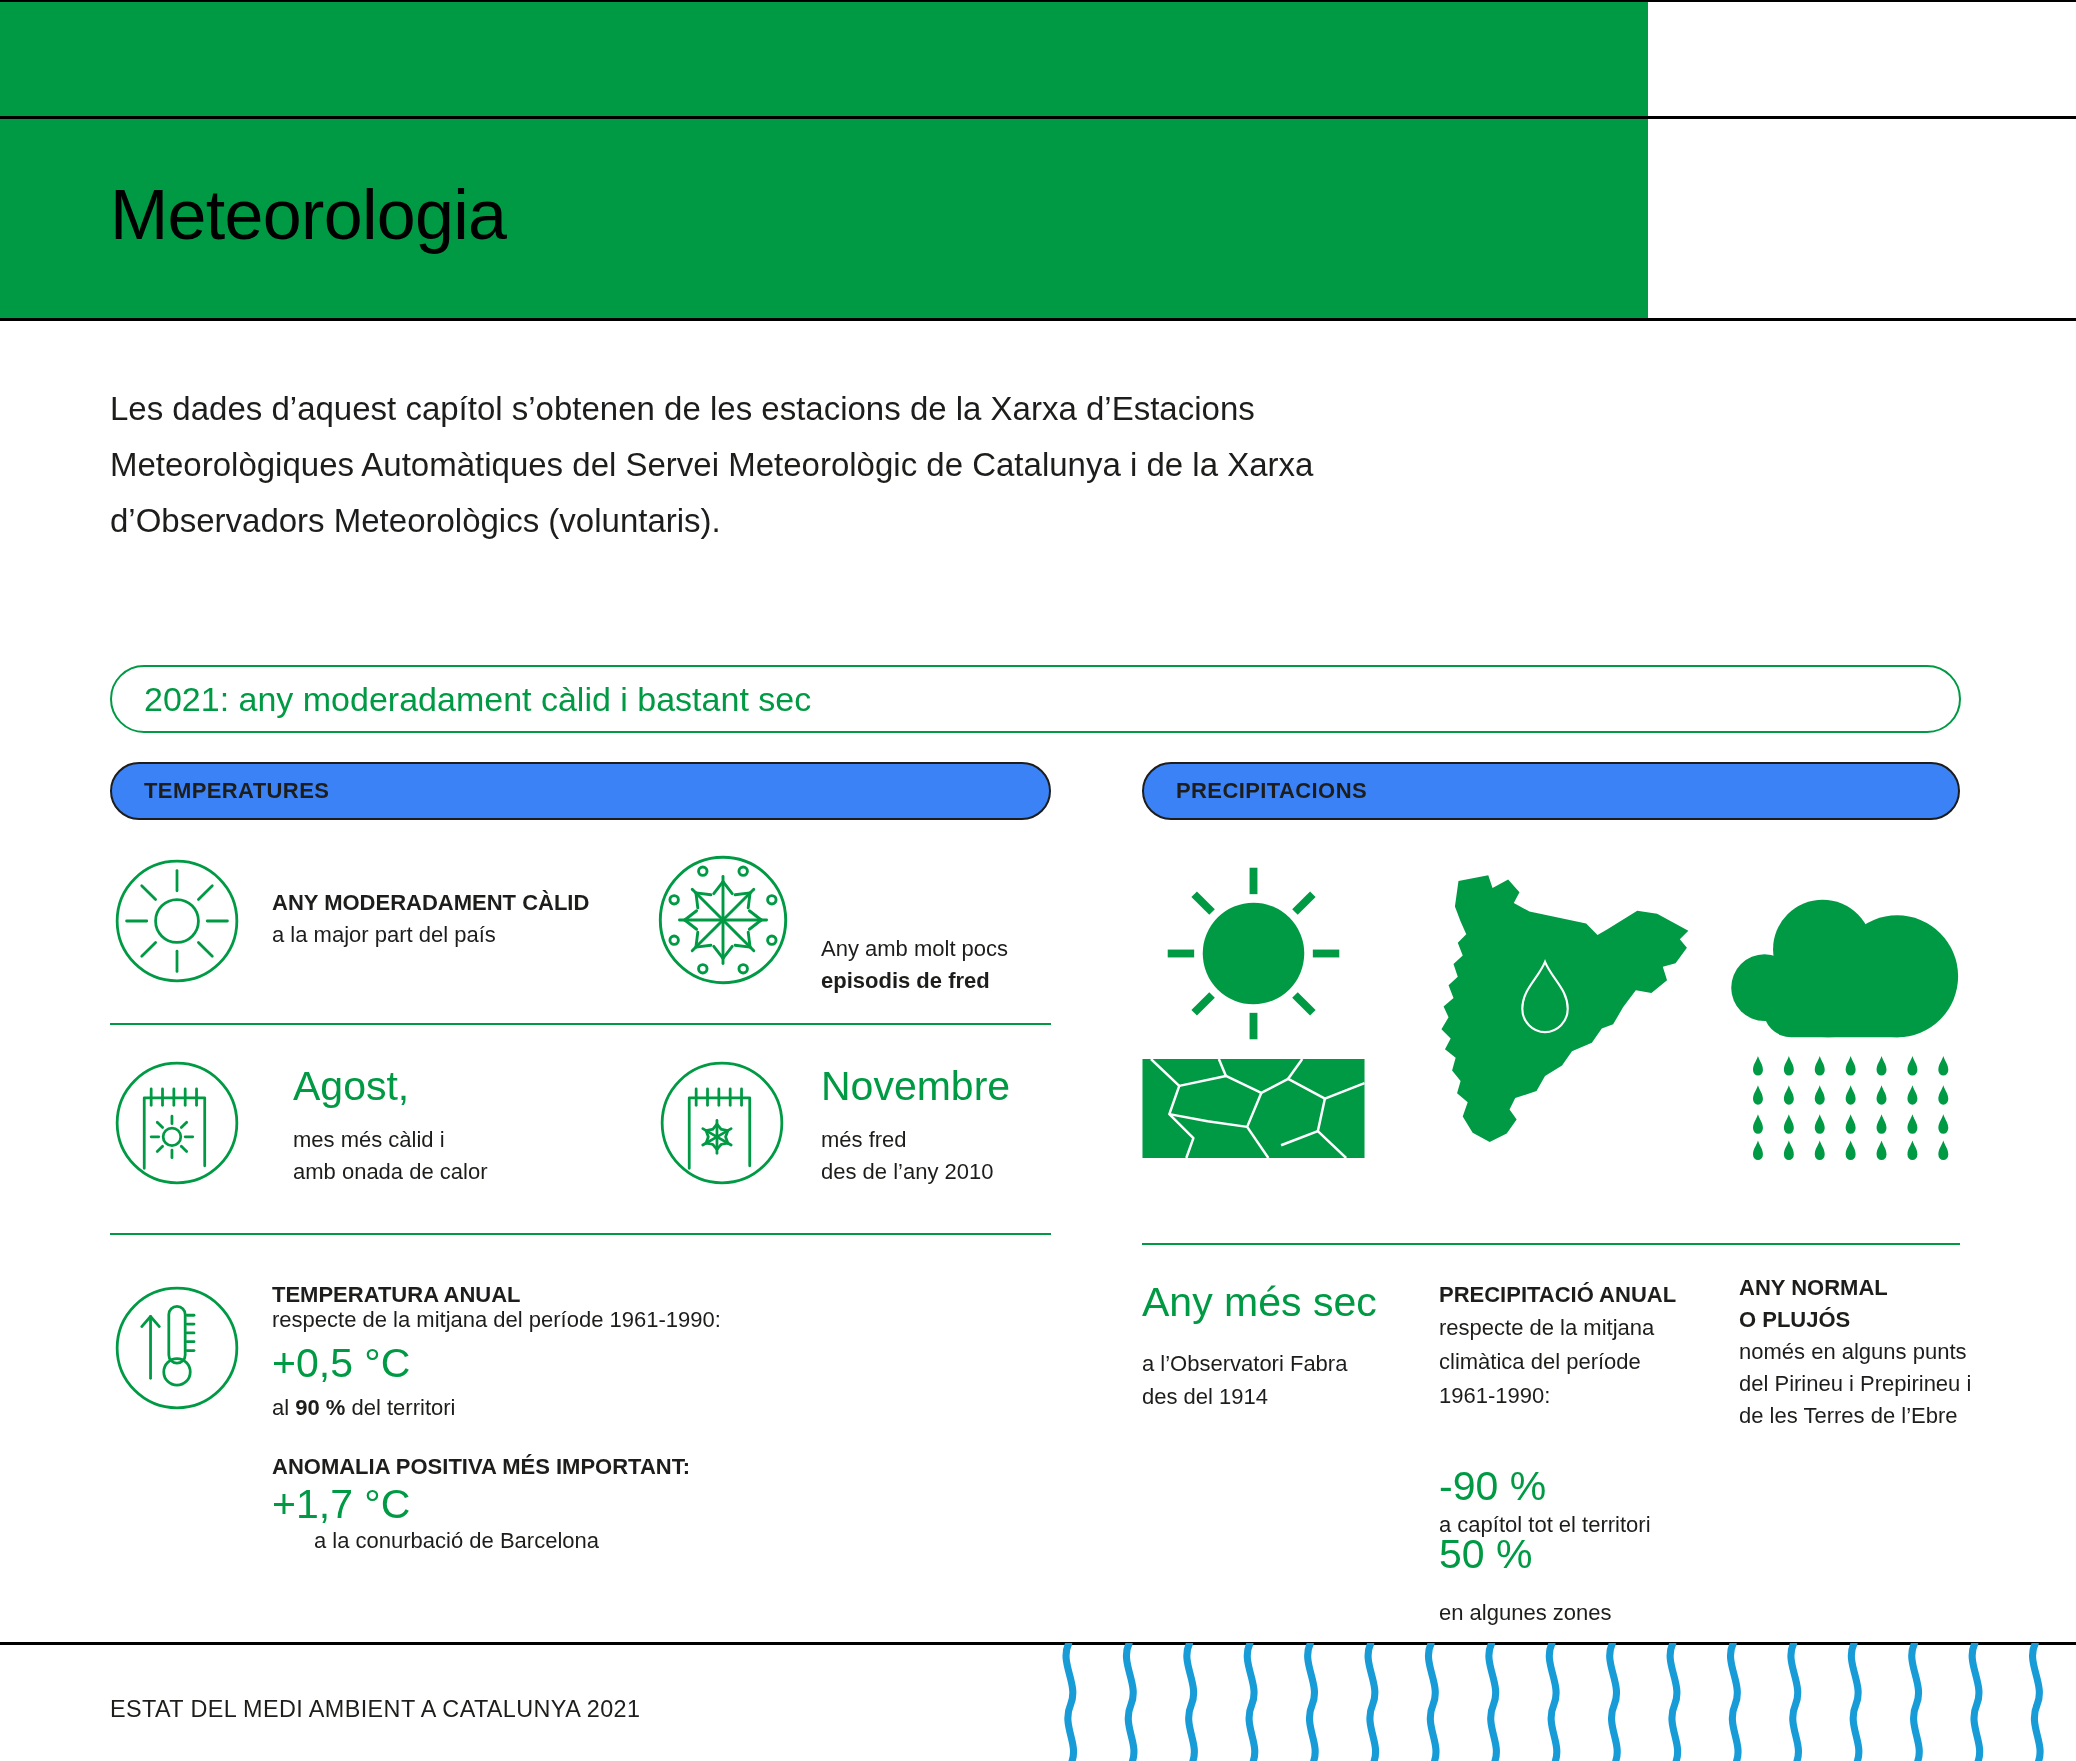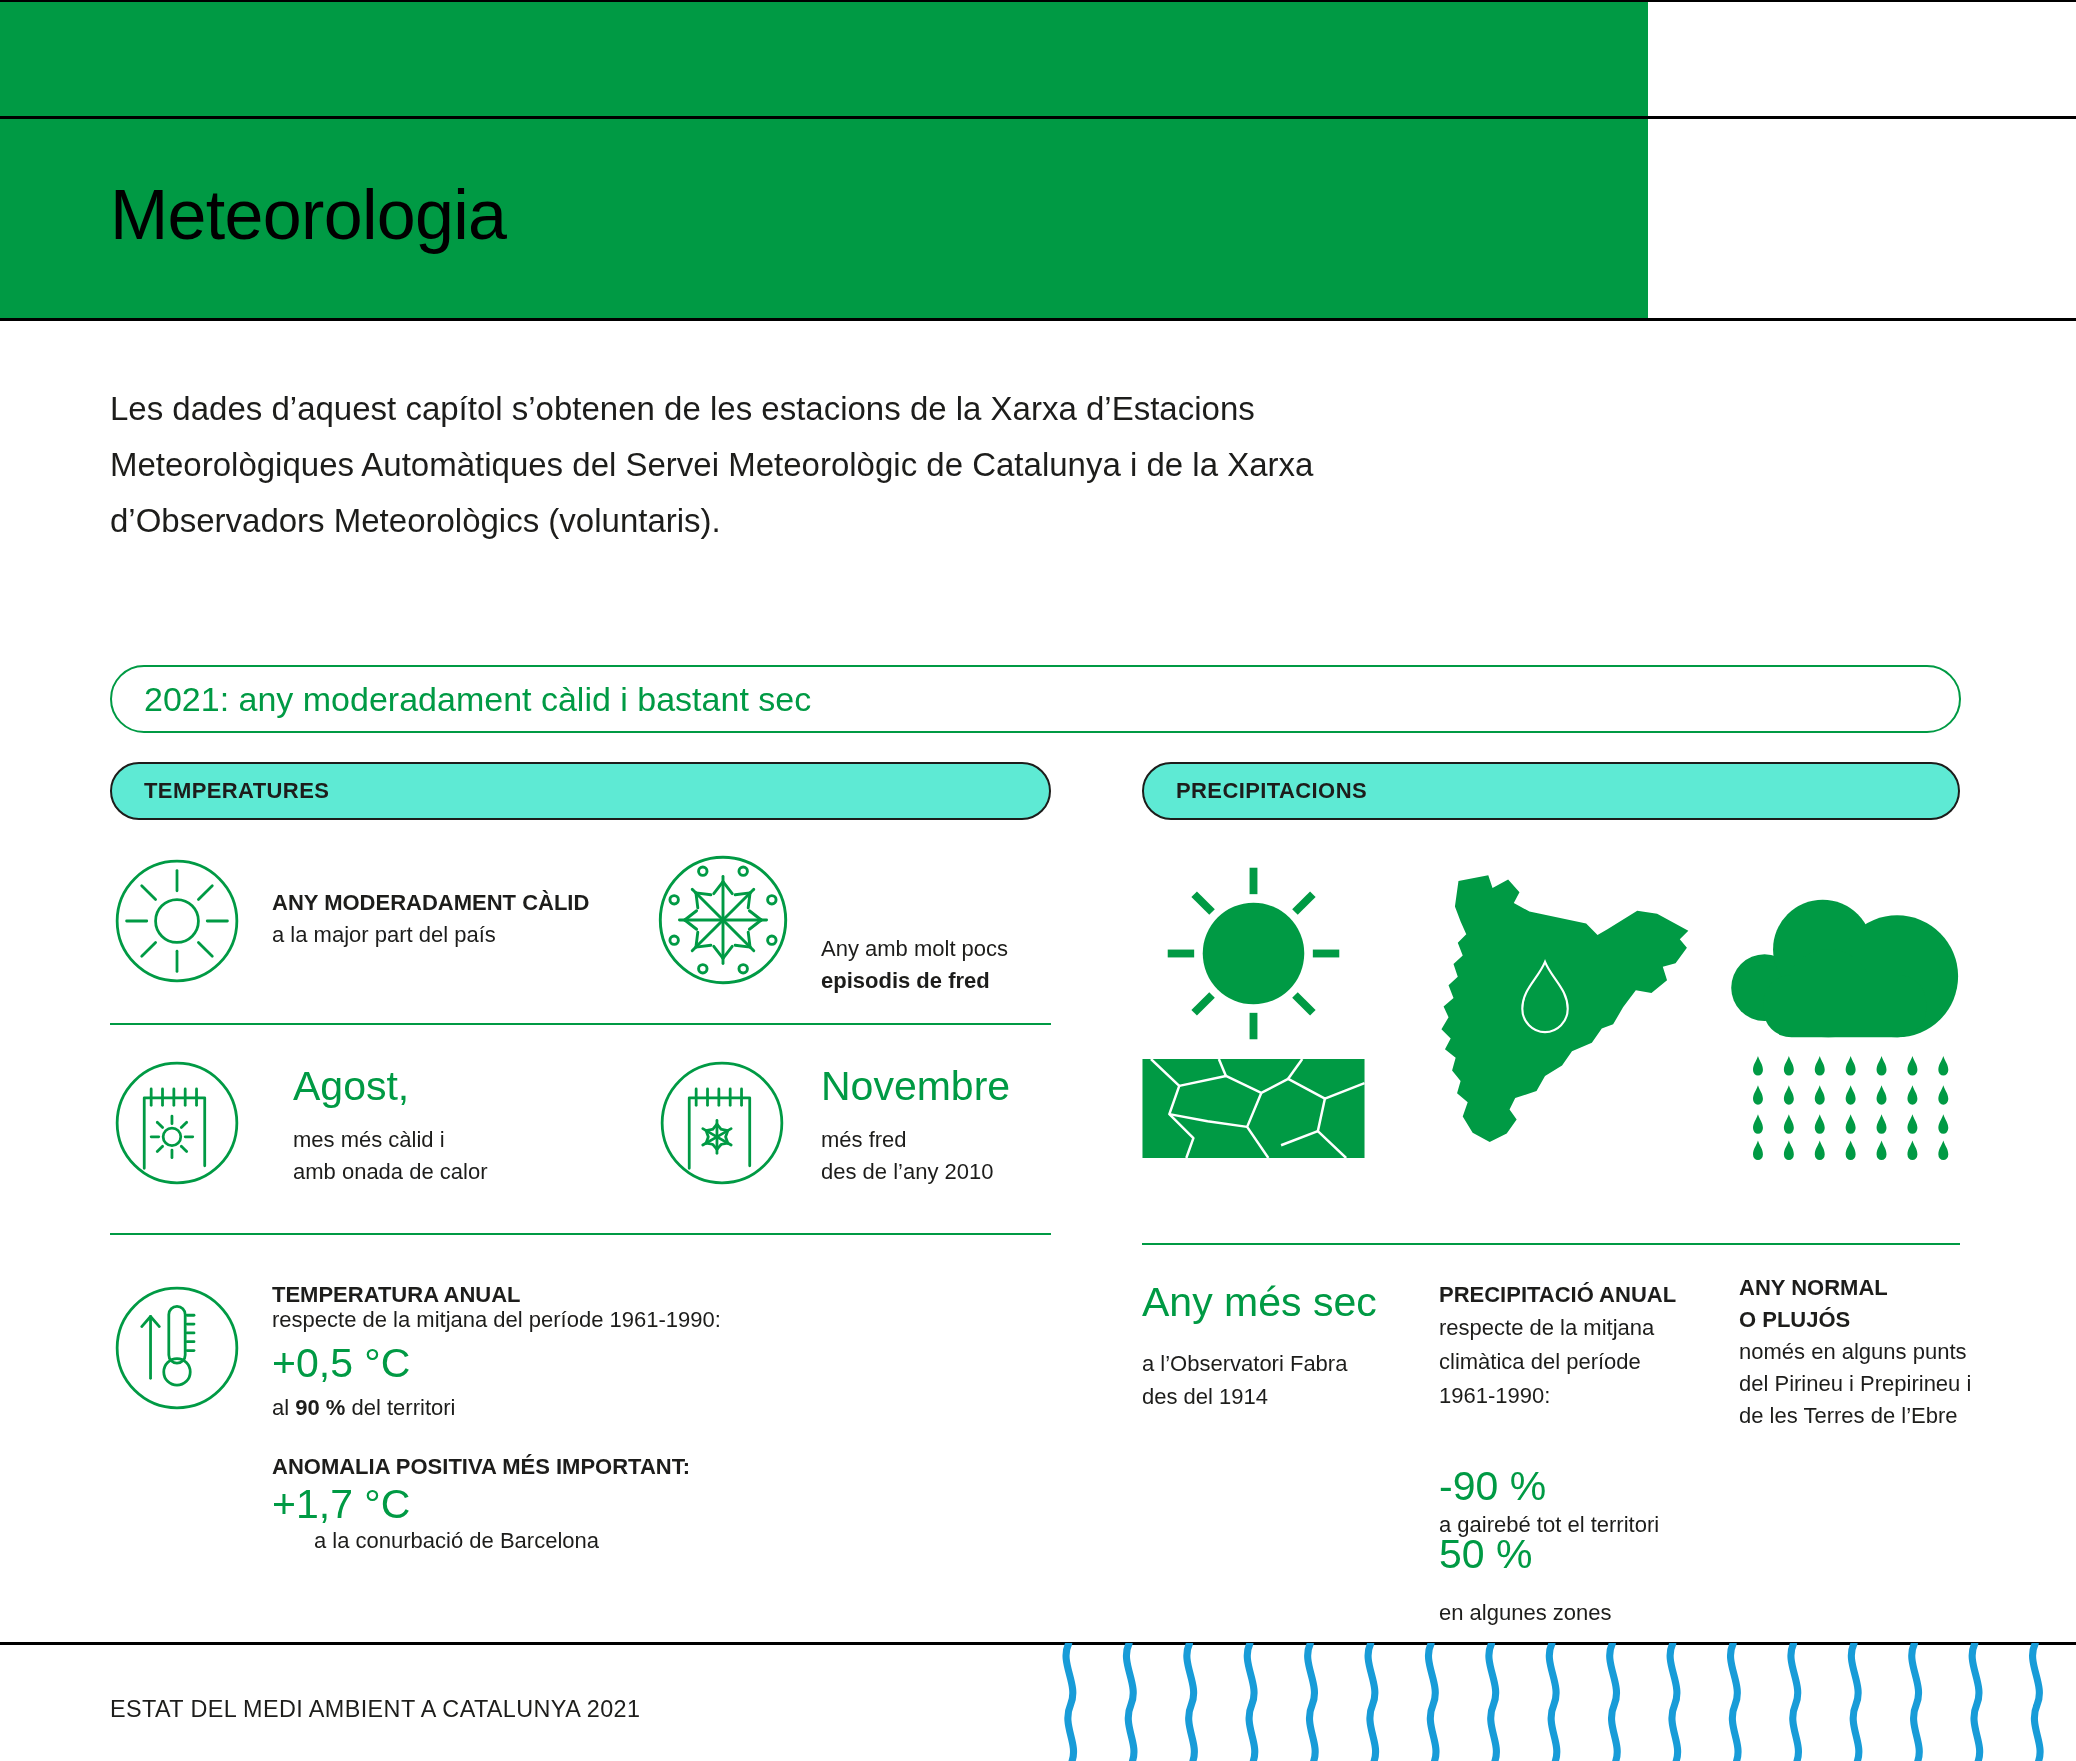--- a/index.html
+++ b/index.html
@@ -14,21 +14,21 @@
   .title{left:110px;top:162px;font-size:70px;line-height:107px;color:#000;letter-spacing:-0.7px;}
   
   .intro{left:110px;top:381px;width:1492px;font-size:33px;line-height:56px;color:#1d1d1b;}
   
   .hl-box{left:110px;top:665px;width:1851px;height:68px;border:2.1px solid #009a44;border-radius:34px;
           box-sizing:border-box;display:flex;align-items:center;padding-left:32px;
           color:#009a44;font-size:34px;}
   
   .pill{height:58px;border:2.1px solid #1d1d1b;border-radius:29px;box-sizing:border-box;
         display:flex;align-items:center;padding-left:32px;font-size:22px;font-weight:bold;
-        letter-spacing:0.4px;background:#5eead4;}
+        letter-spacing:0.4px;background:#3b82f6;}
   .pill-temp{left:110px;top:762px;width:941px;}
   .pill-prec{left:1142px;top:762px;width:818px;}
   
   .b{font-weight:bold;}
   .t31{font-size:22px;line-height:32px;}
   .big{font-size:41px;color:#009a44;line-height:44px;}
   .sep{height:2.1px;background:#009a44;}
   .sep1{left:110px;top:1023px;width:941px;}
   .sep2{left:110px;top:1233px;width:941px;}
   .sep3{left:1142px;top:1243px;width:818px;}
@@ -315,21 +315,21 @@
     <div>des del 1914</div>
   </div>
 
   <div class="abs p2-title t31 b">PRECIPITACIÓ ANUAL</div>
   <div class="abs p2-lines t31 p2-lines">
     <div>respecte de la mitjana</div>
     <div>climàtica del període</div>
     <div>1961-1990:</div>
   </div>
   <div class="abs p2-val1 big">-90 %</div>
-  <div class="abs p2-det1 t31">a gairebé tot el territori</div>
+  <div class="abs p2-det1 t31">a capítol tot el territori</div>
   <div class="abs p2-val2 big">50 %</div>
   <div class="abs p2-det2 t31">en algunes zones</div>
 
   <div class="abs p3 t31">
     <div class="b">ANY NORMAL</div>
     <div class="b">O PLUJÓS</div>
     <div>només en alguns punts</div>
     <div>del Pirineu i Prepirineu i</div>
     <div>de les Terres de l’Ebre</div>
   </div>

